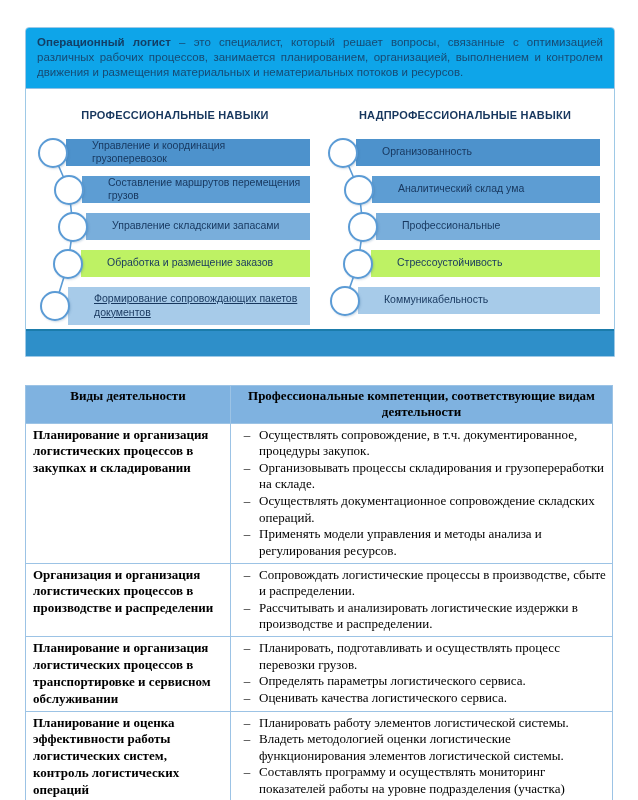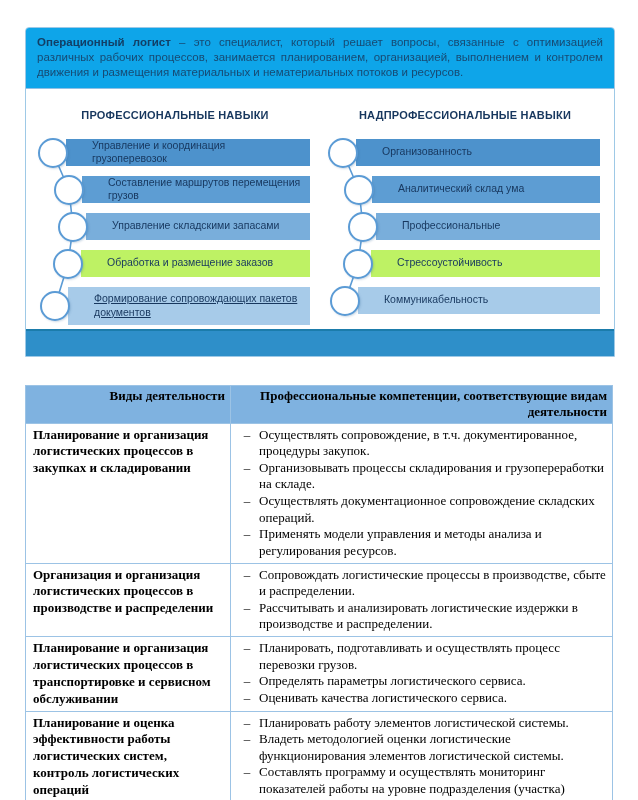--- a/index.html
+++ b/index.html
@@ -34,21 +34,21 @@
   .s3 .scircle{top:83px;left:20px;}
   .s4 .scircle{top:120px;left:15px;}
   .s5 .scircle{top:157px;left:2px;}
   .col-left .s5 .scircle{top:162px;}
   .panel-footer{height:25px;background:#2e8fc9;border-top:2px solid #1b7cab;}
 
   
   .comp-table{position:absolute;left:25px;top:385px;width:588px;border-collapse:collapse;
     font-family:"Liberation Serif",serif;color:#000;table-layout:fixed;}
   .comp-table th,.comp-table td{border:1.6px solid #9cc3e5;vertical-align:top;}
-  .comp-table th{background:#7fb2e0;font-size:13px;font-weight:bold;text-align:right;padding:2px 5px;line-height:1.25;}
+  .comp-table th{background:#7fb2e0;font-size:13px;font-weight:bold;text-align:center;padding:2px 12px;line-height:1.25;}
   .col-activity{width:205px;}
   .comp-table td.activity{font-weight:bold;font-size:13px;line-height:1.3;padding:3px 7px 3px 7px;}
   .comp-table td.competencies{padding:3px 6px 3px 4px;}
   .comp-item{display:grid;grid-template-columns:24px 1fr;font-size:13px;line-height:1.28;}
   .comp-item .dash{text-align:center;}
 </style>
 </head>
 <body>
 
 <div class="panel">

